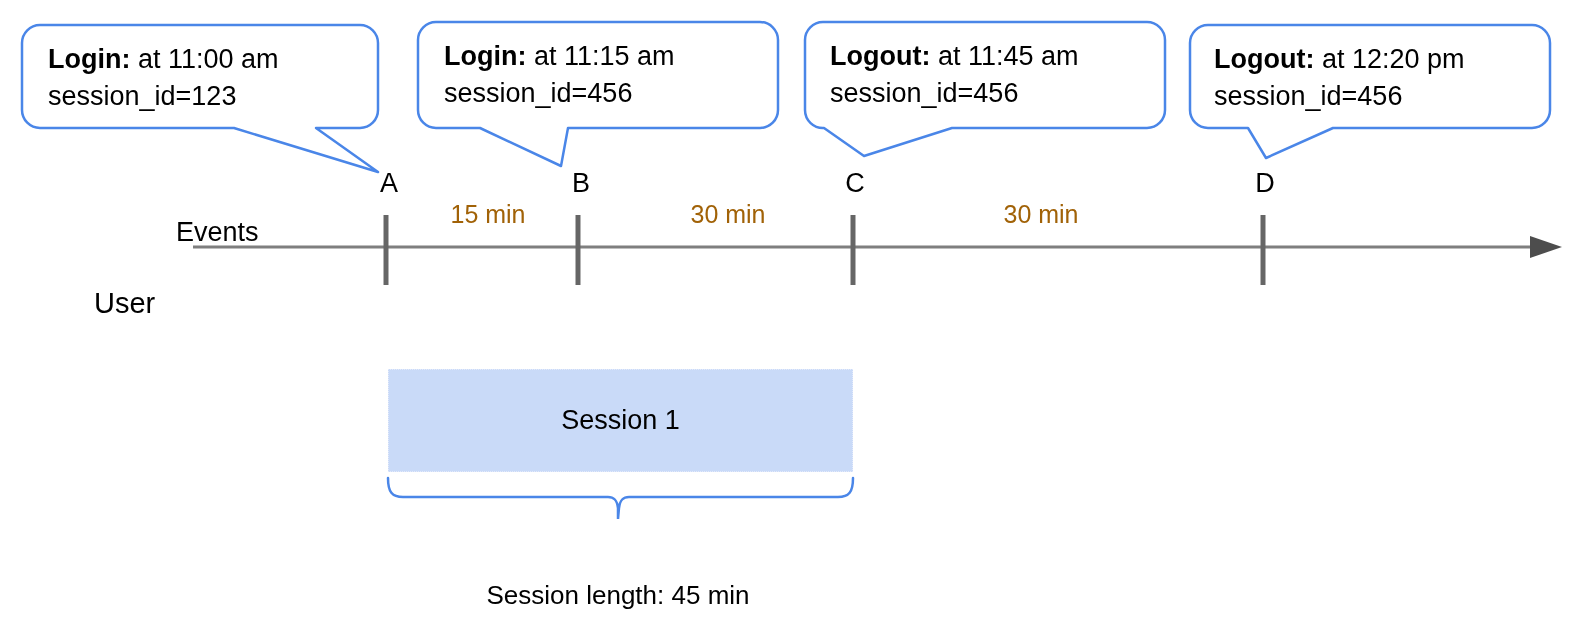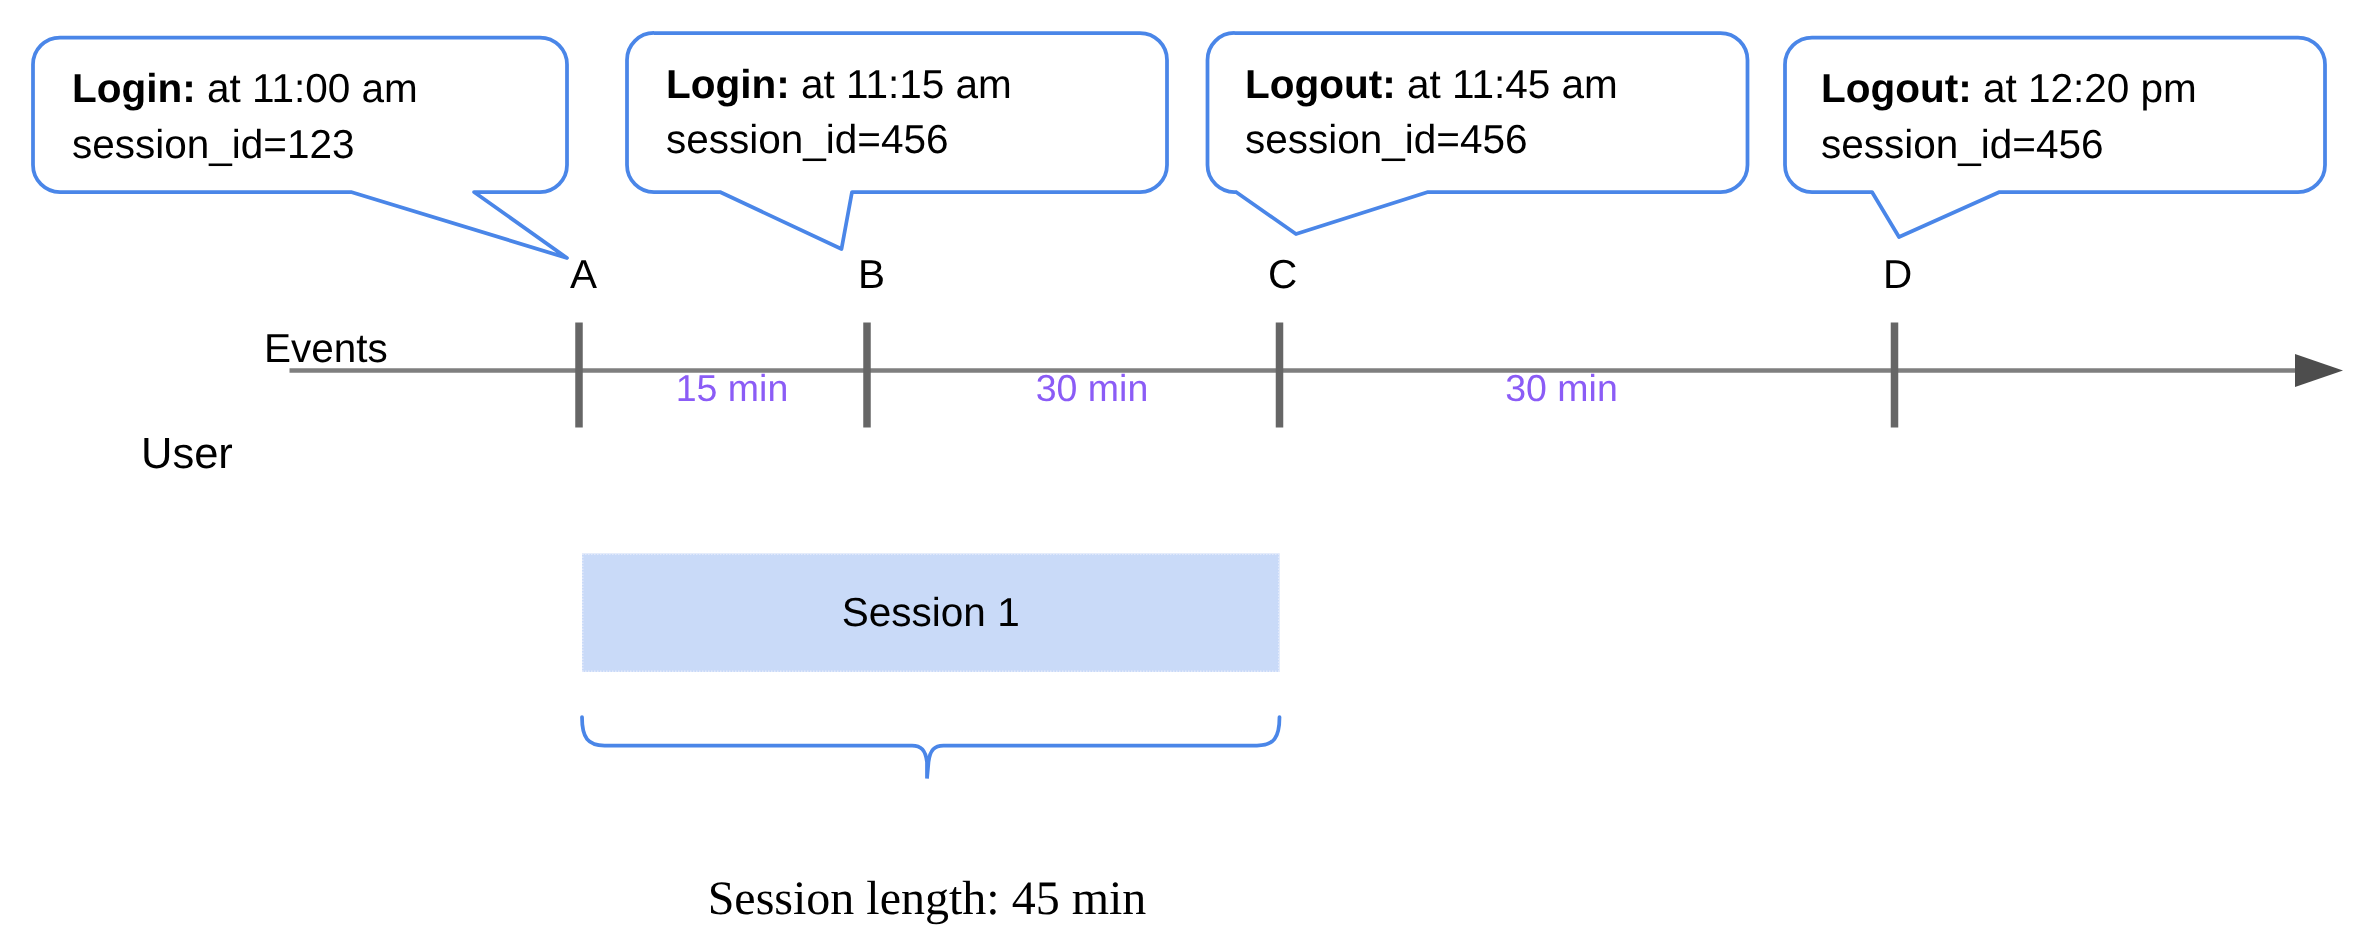--- a/index.html
+++ b/index.html
@@ -16,37 +16,36 @@
     position:absolute;
     font-size:27px;
     line-height:37px;
     color:#000;
     white-space:nowrap;
   }
   .bubble-text .b{font-weight:bold;}
   .lbl{position:absolute;white-space:nowrap;}
   .events-label{font-size:27px;}
   .marker{font-size:27px;transform:translateX(-50%);}
-  .interval{font-size:25px;color:#8b5cf6;transform:translateX(-50%);margin-top:45px;}
+  .interval{font-size:25px;color:#a16207;transform:translateX(-50%);}
   .user-label{font-size:29px;margin-top:48px;}
   .session-box{
     position:absolute;
-    left:388px;top:369px;width:465px;height:79px;
+    left:388px;top:369px;width:465px;height:103px;
     background:#c9daf8;
     border:1px dotted #e3eafb;
     box-sizing:border-box;
     display:flex;align-items:center;justify-content:center;
     font-size:27px;
   }
   .session-length{
     position:absolute;
     left:618px;top:580px;
     transform:translateX(-50%);
-    font-size:32px;
-    font-family:Liberation Serif, serif;
+    font-size:26px;
   }
 </style>
 </head>
 <body>
 
 <div id="stage">
 
   <svg width="1574" height="630" viewBox="0 0 1574 630">
 
     <line x1="193" y1="247" x2="1534" y2="247" stroke="#7f7f7f" stroke-width="3"></line>

